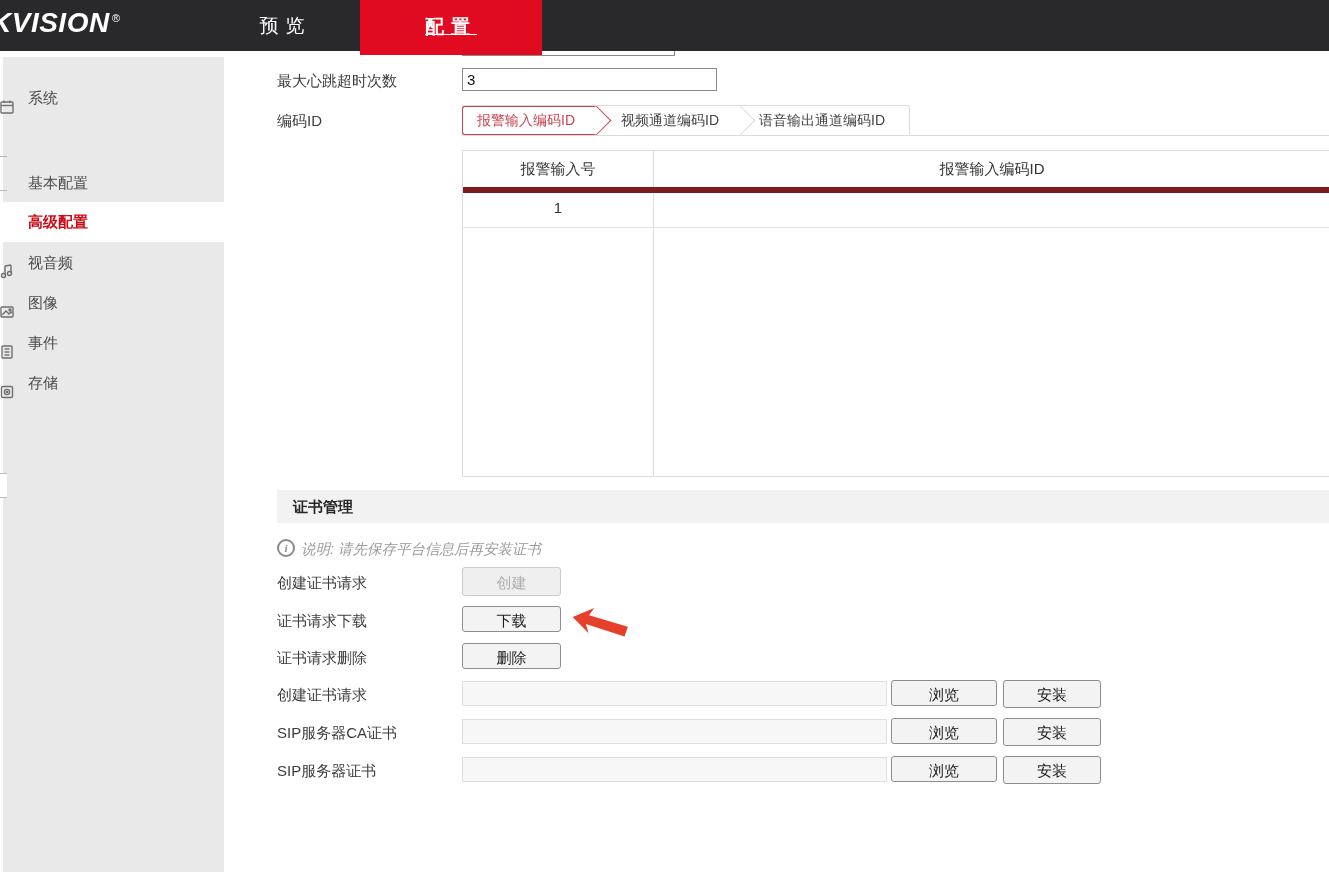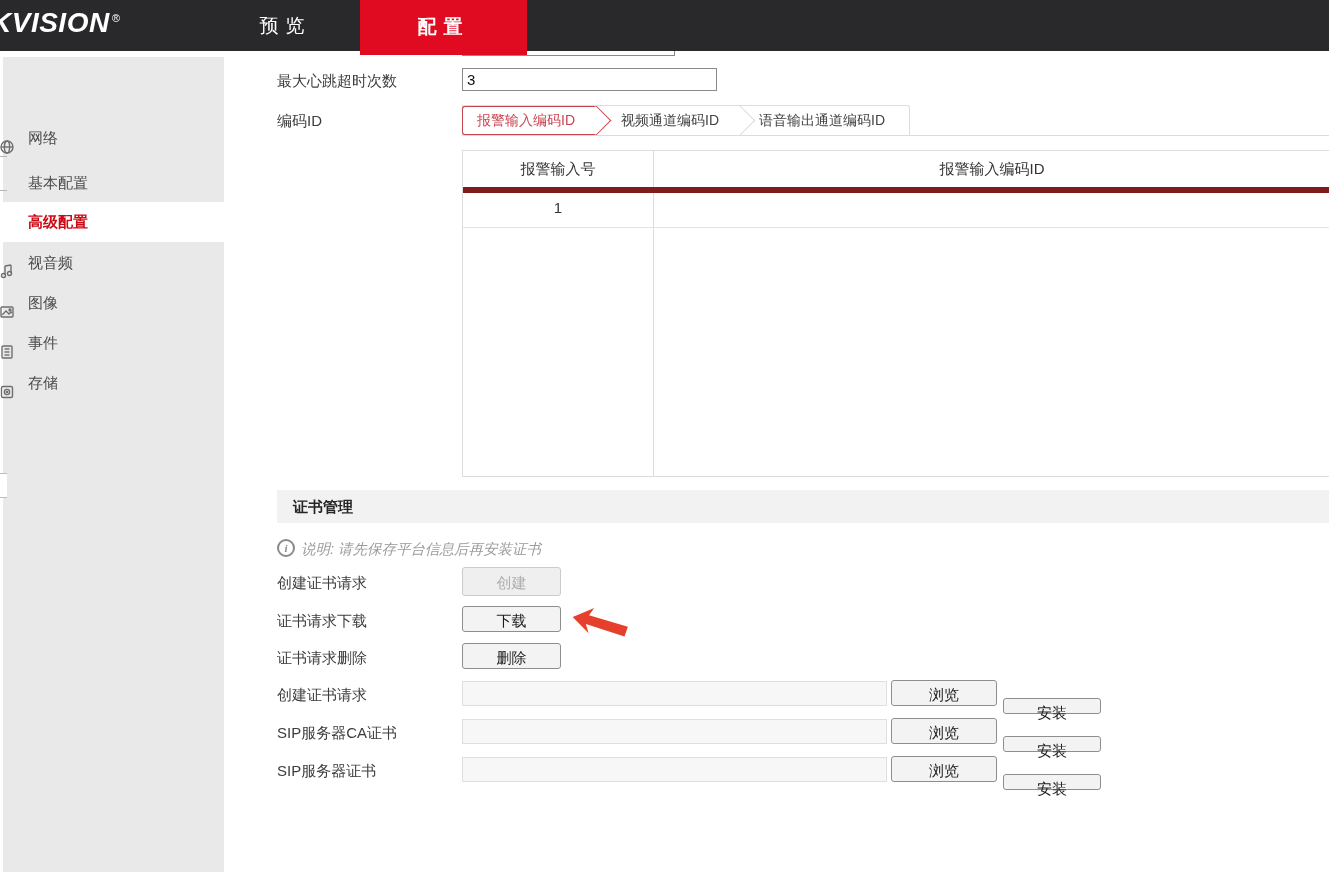--- a/index.html
+++ b/index.html
@@ -6,21 +6,21 @@
   #app{position:relative;width:1329px;height:872px;overflow:hidden;background:#fff;
        font-family:"Liberation Sans","DejaVu Sans",sans-serif;color:#3d3d3d;}
   
   .topbar{position:absolute;left:0;top:0;width:1329px;height:51px;background:#29282a;z-index:5;}
   .logo{position:absolute;left:-38px;top:7px;color:#fff;font-style:italic;font-weight:800;
         font-size:28px;letter-spacing:.5px;white-space:nowrap;}
   .logo sup{font-size:11px;font-weight:400;margin-left:2px;}
   .nav-item{position:absolute;top:0;height:51px;line-height:51px;text-align:center;color:#fff;
             font-size:19px;letter-spacing:7px;cursor:pointer;}
   .nav-preview{left:233px;width:105px;}
-  .nav-config{left:360px;width:167px;height:55px;line-height:53px;background:#e00b20;font-weight:bold;z-index:6;}
+  .nav-config{left:360px;width:182px;height:55px;line-height:53px;background:#e00b20;font-weight:bold;z-index:6;text-decoration:underline;}
   
   .sidebar{position:absolute;left:3px;top:57px;width:221px;height:815px;background:#e9e9e9;}
   .sb-item{position:absolute;left:0;width:100%;height:40px;line-height:40px;font-size:15px;color:#4a4a4a;cursor:pointer;}
   .sb-label{position:absolute;left:25px;top:0;}
   .sb-item.selected{background:#fff;color:#cc0a15;font-weight:bold;}
   .sb-icon{position:absolute;left:-4px;top:12px;width:16px;height:16px;}
   .sb-icon svg{stroke:#6f6f6f;fill:none;stroke-width:1.4;}
   .tree-tick{position:absolute;left:-3px;width:7px;height:1px;background:#b5b5b5;}
   .edge-notch{position:absolute;left:0;top:473px;width:7px;height:23px;background:#fff;
               border-top:1px solid #bdbdbd;border-bottom:1px solid #bdbdbd;z-index:3;}
@@ -59,50 +59,51 @@
           font-style:italic;color:#8a8a8a;font-family:"Liberation Serif",serif;}
   .note-text{position:absolute;left:301px;top:540px;font-size:14.5px;font-style:italic;color:#9b9b9b;}
   .btn{position:absolute;left:462px;width:99px;height:26px;background:#f3f3f3;border:1px solid #8e8e8e;
        border-radius:3px;font-size:15px;color:#1c1c1c;text-align:center;line-height:25px;cursor:pointer;
        font-family:inherit;}
   .btn.disabled{height:29px;line-height:28px;background:#efefef;border-color:#cbcbcb;color:#aeaeae;cursor:default;}
   .cert-value{position:absolute;left:567px;top:574px;font-size:14.5px;color:#333;white-space:nowrap;}
   .file-input{position:absolute;left:462px;width:415px;height:23px;background:#f7f7f7;
               border:1px solid #dfdfdf;font-size:14px;padding:0 4px;font-family:inherit;color:#333;}
   .btn.browse{left:891px;width:106px;height:26px;}
-  .btn.install{left:1003px;width:98px;height:16px;margin-top:18px;}
+  .btn.install{left:1003px;width:98px;height:28px;}
   .arrow-anno{position:absolute;left:572px;top:607px;transform:rotate(8deg);}
   
   .save-btn{position:absolute;left:277px;top:835px;width:203px;height:36px;background:#d2151e;
             border:none;border-radius:3px;color:#fff;font-size:16px;letter-spacing:3px;cursor:pointer;
             display:flex;align-items:center;justify-content:center;gap:9px;font-family:inherit;}
 </style>
 </head>
 <body>
 
 <div id="app">
 
   <div class="topbar">
     <div class="logo">
       <span>HIKVISION</span><sup>®</sup>
     </div>
     <div class="nav-item nav-preview">预览</div>
     <div class="nav-item nav-config">配置</div>
   </div>
 
   <div class="sidebar">
-    <div class="sb-item" style="top:61px">
-      <span class="sb-icon">
-        <svg width="16" height="16" viewBox="0 0 16 16">
-            <circle cx="8" cy="8" r="6"></circle>
-            <ellipse cx="8" cy="8" rx="2.6" ry="6"></ellipse>
-            <line x1="2" y1="8" x2="14" y2="8"></line>
-          </svg>
-      </span>
-      <span class="sb-label">网络</span>
+    <div class="sb-item" style="top:21px">
+      <span class="sb-icon">
+        <svg width="16" height="16" viewBox="0 0 16 16">
+            <rect x="2" y="3" width="12" height="11" rx="1"></rect>
+            <line x1="2" y1="6.5" x2="14" y2="6.5"></line>
+            <line x1="5" y1="1.5" x2="5" y2="4"></line>
+            <line x1="11" y1="1.5" x2="11" y2="4"></line>
+          </svg>
+      </span>
+      <span class="sb-label">系统</span>
     </div>
     <div class="tree-tick" style="top:99px"></div>
     <div class="sb-item" style="top:106px">
       <span class="sb-label">基本配置</span>
     </div>
     <div class="tree-tick" style="top:133px"></div>
     <div class="sb-item" style="top:186px">
       <span class="sb-icon">
         <svg width="16" height="16" viewBox="0 0 16 16">
             <line x1="6" y1="2" x2="6" y2="11"></line>

